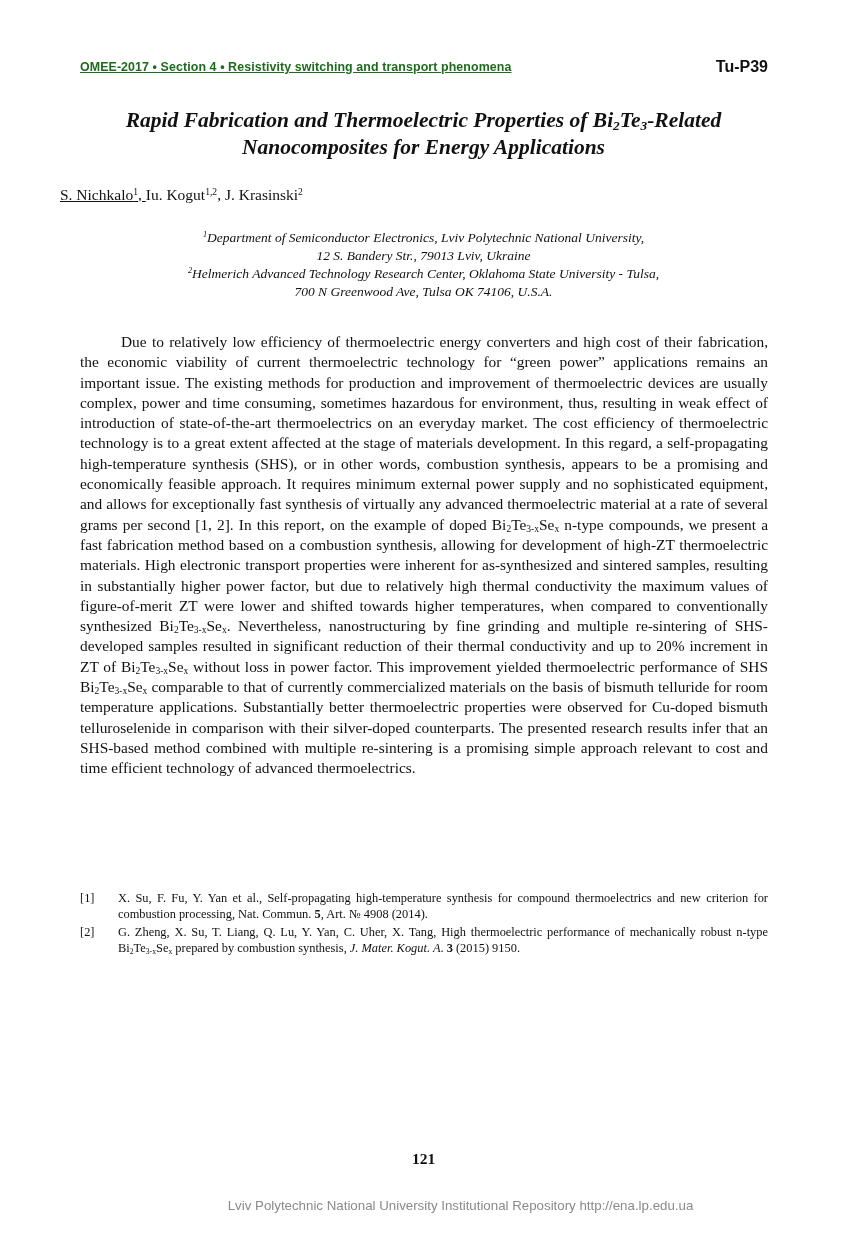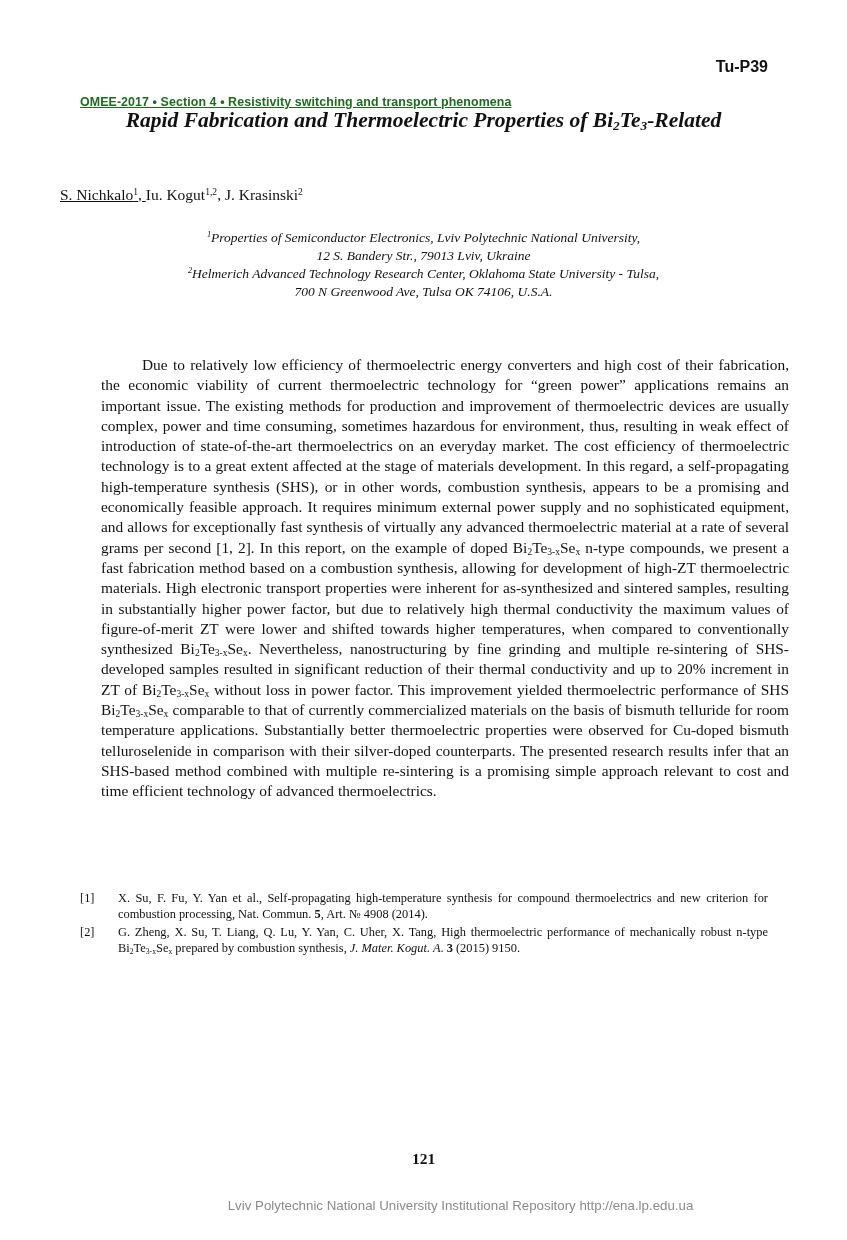--- a/index.html
+++ b/index.html
@@ -1,59 +1,60 @@
 <!DOCTYPE html>
 <html><head>
 <meta charset="utf-8">
 <style>
   html, body { margin: 0; padding: 0; background: #ffffff; }
   body { width: 847px; height: 1240px; position: relative; overflow: hidden; color: #111; }
   .serif { font-family: "Liberation Serif", "DejaVu Serif", serif; }
   .sans { font-family: "Liberation Sans", "DejaVu Sans", sans-serif; }
 
   .running-head { position: absolute; left: 80px; top: 58px; width: 688px; height: 20px; }
-  .running-head .section { position: absolute; left: 0; top: 2px; font-size: 12.4px; font-weight: bold; color: #1e6b1e; text-decoration: underline; letter-spacing: 0.1px; margin-top: 35px; }
+  .running-head .section { position: absolute; left: 0; top: 2px; font-size: 12.4px; font-weight: bold; color: #1e6b1e; text-decoration: underline; letter-spacing: 0.1px; }
   .running-head .code { position: absolute; right: 0; top: 0; font-size: 16px; font-weight: bold; color: #111; }
 
   .title { position: absolute; left: 60px; top: 107px; width: 727px; text-align: center; font-size: 21.5px; font-weight: bold; line-height: 27px; font-style: italic; }
   .authors { position: absolute; left: 60px; top: 186px; width: 727px; text-align: left; font-size: 15.5px; }
   .authors .first { text-decoration: underline; }
   sup { font-size: 0.62em; line-height: 0; vertical-align: 0.55em; }
   sub { font-size: 0.62em; line-height: 0; vertical-align: -0.25em; }
 
   .affils { position: absolute; left: 60px; top: 229px; width: 727px; text-align: center; font-style: italic; font-size: 13.5px; line-height: 18px; }
 
-  .abstract { position: absolute; left: 80px; top: 355px; width: 688px; font-size: 15.4px; line-height: 20.3px; text-align: justify; margin-left: 21px; }
+  .abstract { position: absolute; left: 80px; top: 332px; width: 688px; font-size: 15.4px; line-height: 20.3px; text-align: justify; }
   .abstract p { margin: 0; text-indent: 41px; }
 
   .refs { position: absolute; left: 80px; top: 890px; width: 688px; font-size: 12.4px; line-height: 16.3px; }
   .ref { position: relative; padding-left: 38px; text-align: justify; margin-bottom: 1px; }
   .ref .num { position: absolute; left: 0; top: 0; }
 
   .page-num { position: absolute; left: 0; top: 1150px; width: 847px; text-align: center; font-size: 15.5px; font-weight: bold; }
   .footer { position: absolute; left: 0; top: 1198px; width: 847px; text-align: center; font-size: 13.3px; color: #8a8a8a; padding-left: 37px; }
 </style>
 </head>
 <body>
 
 <div class="running-head sans">
   <span class="section">OMEE-2017 • Section 4 • Resistivity switching and transport phenomena</span>
   <span class="code">Tu-P39</span>
 </div>
 
 <div class="title serif">
   <span>Rapid Fabrication and Thermoelectric Properties of Bi</span><sub>2</sub><span>Te</span><sub>3</sub><span>-Related</span><br>
+  <span>Nanocomposites for Energy Applications</span>
 </div>
 
 <div class="authors serif">
   <span class="first"><span>S. Nichkalo</span><sup>1</sup><span>, </span></span><span><span>Iu. Kogut</span><sup>1,2</sup><span>, </span></span><span><span>J. Krasinski</span><sup>2</sup></span>
 </div>
 
 <div class="affils serif">
-  <div><sup>1</sup><span>Properties of Semiconductor Electronics, Lviv Polytechnic National University,</span><br><span>12 S. Bandery Str., 79013 Lviv, Ukraine</span></div>
+  <div><sup>1</sup><span>Department of Semiconductor Electronics, Lviv Polytechnic National University,</span><br><span>12 S. Bandery Str., 79013 Lviv, Ukraine</span></div>
   <div><sup>2</sup><span>Helmerich Advanced Technology Research Center, Oklahoma State University - Tulsa,</span><br><span>700 N Greenwood Ave, Tulsa OK 74106, U.S.A.</span></div>
 </div>
 
 <div class="abstract serif">
   <p><span>Due to relatively low efficiency of thermoelectric energy converters and high cost of their fabrication, the economic viability of current thermoelectric technology for “green power” applications remains an important issue. The existing methods for production and improvement of thermoelectric devices are usually complex, power and time consuming, sometimes hazardous for environment, thus, resulting in weak effect of introduction of state-of-the-art thermoelectrics on an everyday market. The cost efficiency of thermoelectric technology is to a great extent affected at the stage of materials development. In this regard, a self-propagating high-temperature synthesis (SHS), or in other words, combustion synthesis, appears to be a promising and economically feasible approach. It requires minimum external power supply and no sophisticated equipment, and allows for exceptionally fast synthesis of virtually any advanced thermoelectric material at a rate of several grams per second [1, 2]. In this report, on the example of doped </span><span class="formula"><span>Bi</span><sub>2</sub><span>Te</span><sub>3-x</sub><span>Se</span><sub>x</sub></span><span> n-type compounds, we present a fast fabrication method based on a combustion synthesis, allowing for development of high-ZT thermoelectric materials. High electronic transport properties were inherent for as-synthesized and sintered samples, resulting in substantially higher power factor, but due to relatively high thermal conductivity the maximum values of figure-of-merit ZT were lower and shifted towards higher temperatures, when compared to conventionally synthesized </span><span class="formula"><span>Bi</span><sub>2</sub><span>Te</span><sub>3-x</sub><span>Se</span><sub>x</sub></span><span>. Nevertheless, nanostructuring by fine grinding and multiple re-sintering of SHS-developed samples resulted in significant reduction of their thermal conductivity and up to 20% increment in ZT of </span><span class="formula"><span>Bi</span><sub>2</sub><span>Te</span><sub>3-x</sub><span>Se</span><sub>x</sub></span><span> without loss in power factor. This improvement yielded thermoelectric performance of SHS </span><span class="formula"><span>Bi</span><sub>2</sub><span>Te</span><sub>3-x</sub><span>Se</span><sub>x</sub></span><span> comparable to that of currently commercialized materials on the basis of bismuth telluride for room temperature applications. Substantially better thermoelectric properties were observed for Cu-doped bismuth telluroselenide in comparison with their silver-doped counterparts. The presented research results infer that an SHS-based method combined with multiple re-sintering is a promising simple approach relevant to cost and time efficient technology of advanced thermoelectrics.</span></p>
 </div>
 
 <div class="refs serif">
   <div class="ref">
     <span class="num">[1]</span>

